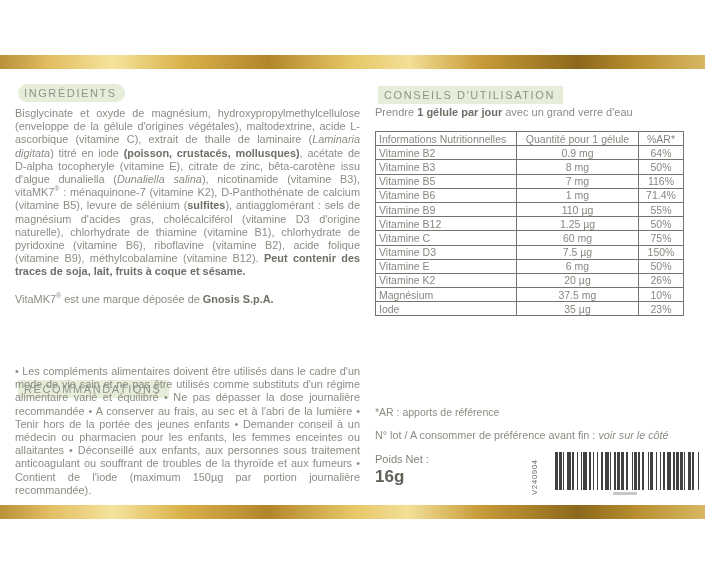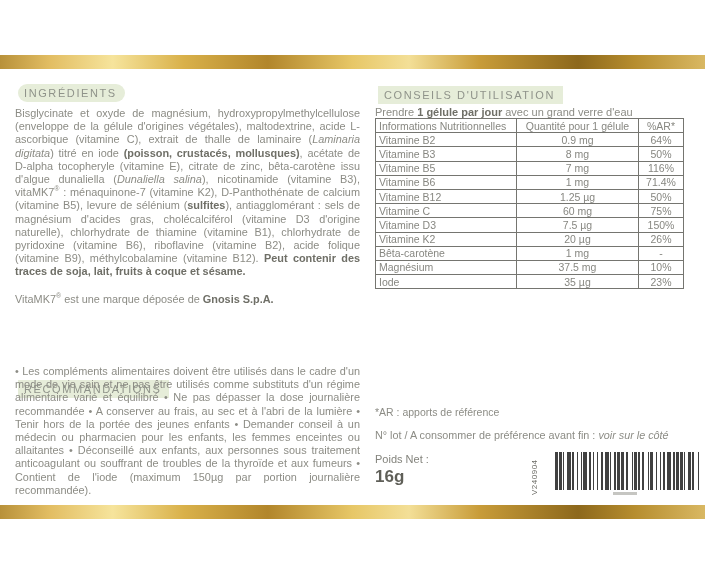--- a/index.html
+++ b/index.html
@@ -24,21 +24,21 @@
   .ing-head{position:absolute;left:3px;top:0;border-radius:9px;}
   .ing-text{position:absolute;left:0;top:23px;width:345px;}
   .tm-note{position:absolute;left:0;top:209px;width:345px;}
   .reco-head{position:absolute;left:3px;top:257px;margin-top:39px;}
   .reco-text{position:absolute;left:0;top:281px;width:345px;}
 
   .col-right{position:absolute;left:375px;top:86px;width:330px;height:420px;}
   .use-head{position:absolute;left:3px;top:0;text-align:right;}
   .use-line{position:absolute;left:0;top:20px;width:330px;font-size:11px;}
 
-  table.nut{position:absolute;left:0;top:32px;width:308px;border-collapse:collapse;
+  table.nut{position:absolute;left:0;top:45px;width:308px;border-collapse:collapse;
             table-layout:fixed;}
   table.nut th,table.nut td{border:1px solid #757570;color:#878781;font-weight:400;
     font-size:10.5px;height:13.2px;padding:0 3px;text-align:left;vertical-align:middle;
     overflow:hidden;white-space:nowrap;}
   table.nut th.c,table.nut td.c{text-align:center;}
 
   .footnote{position:absolute;left:0;top:320px;width:308px;font-size:10.5px;}
   .lot-line{position:absolute;left:0;top:343px;width:330px;font-size:10.8px;}
   .pn-label{position:absolute;left:0;top:367px;font-size:11px;color:#83837c;margin:0;}
   .pn-value{position:absolute;left:0;top:381px;font-size:17px;font-weight:bold;color:#5f5f58;margin:0;}
@@ -100,43 +100,48 @@
             <td>Vitamine B5</td>
             <td class="c">7 mg</td>
             <td class="c">116%</td>
           </tr>
           <tr>
             <td>Vitamine B6</td>
             <td class="c">1 mg</td>
             <td class="c">71.4%</td>
           </tr>
           <tr>
+            <td>Vitamine B9</td>
+            <td class="c">110 µg</td>
+            <td class="c">55%</td>
+          </tr>
+          <tr>
             <td>Vitamine B12</td>
             <td class="c">1.25 µg</td>
             <td class="c">50%</td>
           </tr>
           <tr>
             <td>Vitamine C</td>
             <td class="c">60 mg</td>
             <td class="c">75%</td>
           </tr>
           <tr>
             <td>Vitamine D3</td>
             <td class="c">7.5 µg</td>
             <td class="c">150%</td>
           </tr>
           <tr>
+            <td>Vitamine E</td>
+            <td class="c">6 mg</td>
+            <td class="c">50%</td>
+          </tr>
+          <tr>
             <td>Vitamine K2</td>
             <td class="c">20 µg</td>
             <td class="c">26%</td>
-          </tr>
-          <tr>
-            <td>Bêta-carotène</td>
-            <td class="c">1 mg</td>
-            <td class="c">-</td>
           </tr>
           <tr>
             <td>Magnésium</td>
             <td class="c">37.5 mg</td>
             <td class="c">10%</td>
           </tr>
           <tr>
             <td>Iode</td>
             <td class="c">35 µg</td>
             <td class="c">23%</td>

